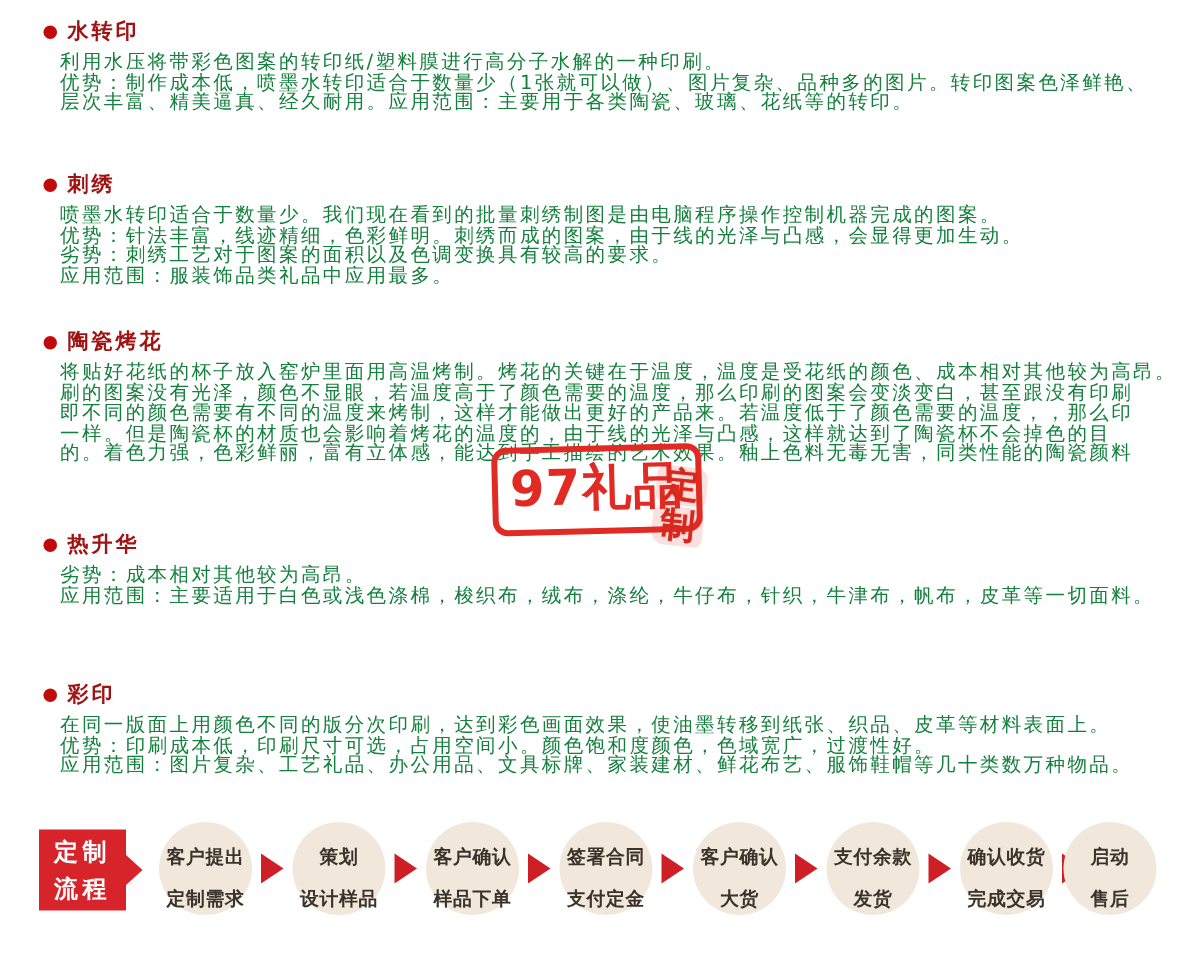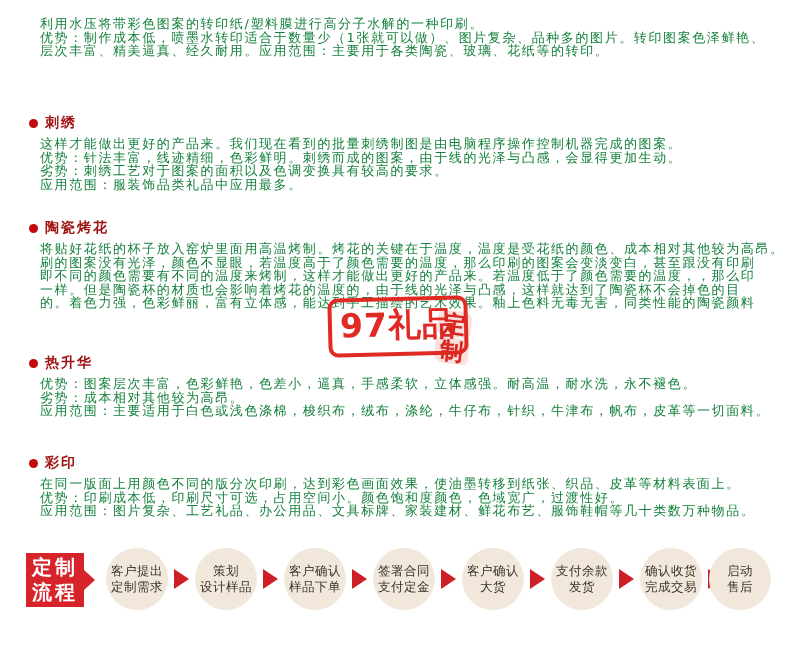--- a/index.html
+++ b/index.html
@@ -56,65 +56,69 @@
   }
 
   
   .flow { position:absolute; left:0; top:548px; width:800px; height:64px; }
   .flow-label {
     position:absolute; left:26px; top:5px; width:58px; height:54px;
     background:#d6242a; color:#ffffff; text-align:center;
     display:flex; flex-direction:column; justify-content:center;
   }
   .flow-label .lab-line {
-    font-size:20px; font-weight:bold; line-height:25px; letter-spacing:3px;
+    font-size:16px; font-weight:bold; line-height:25px; letter-spacing:3px;
     white-space:nowrap;
   }
   .flow-label-tail {
     position:absolute; left:84px; top:22px;
     width:0; height:0;
     border-top:10px solid transparent; border-bottom:10px solid transparent;
     border-left:11px solid #d6242a;
   }
   .step-circle {
     position:absolute; top:0; width:62px; height:62px; border-radius:50%;
     background:#f1e8db;
     display:flex; flex-direction:column; justify-content:center; align-items:center;
   }
   .step-circle .step-line {
-    font-size:12.5px; font-weight:normal; color:#3b332b;
-    line-height:16px; white-space:nowrap; letter-spacing:0.5px;
+    font-size:12.5px; font-weight:bold; color:#3b332b;
+    line-height:16px; white-space:nowrap; letter-spacing:0.5px;margin-top:12px;
   }
   .flow-arrow {
     position:absolute; top:21px;
     width:0; height:0;
     border-top:10px solid transparent; border-bottom:10px solid transparent;
     border-left:15px solid #ce1f26;
   }
 </style>
 </head>
 <body>
 
 <div class="page">
 
   <div id="sections">
       <div class="section">
+        <div class="sec-head">
+          <span class="bullet"></span>
+          <span class="sec-title">水转印</span>
+        </div>
         <div class="sec-body">
           <div class="line">利用水压将带彩色图案的转印纸/塑料膜进行高分子水解的一种印刷。</div>
           <div class="line">优势：制作成本低，喷墨水转印适合于数量少（1张就可以做）、图片复杂、品种多的图片。转印图案色泽鲜艳、</div>
           <div class="line">层次丰富、精美逼真、经久耐用。应用范围：主要用于各类陶瓷、玻璃、花纸等的转印。</div>
         </div>
       </div>
       <div class="section">
         <div class="sec-head">
           <span class="bullet"></span>
           <span class="sec-title">刺绣</span>
         </div>
         <div class="sec-body">
-          <div class="line">这样才能做出更好的产品来。我们现在看到的批量刺绣制图是由电脑程序操作控制机器完成的图案。</div>
+          <div class="line">喷墨水转印适合于数量少。我们现在看到的批量刺绣制图是由电脑程序操作控制机器完成的图案。</div>
           <div class="line">优势：针法丰富，线迹精细，色彩鲜明。刺绣而成的图案，由于线的光泽与凸感，会显得更加生动。</div>
           <div class="line">劣势：刺绣工艺对于图案的面积以及色调变换具有较高的要求。</div>
           <div class="line">应用范围：服装饰品类礼品中应用最多。</div>
         </div>
       </div>
       <div class="section">
         <div class="sec-head">
           <span class="bullet"></span>
           <span class="sec-title">陶瓷烤花</span>
         </div>
@@ -125,21 +129,20 @@
           <div class="line">一样。但是陶瓷杯的材质也会影响着烤花的温度的，由于线的光泽与凸感，这样就达到了陶瓷杯不会掉色的目</div>
           <div class="line">的。着色力强，色彩鲜丽，富有立体感，能达到手工描绘的艺术效果。釉上色料无毒无害，同类性能的陶瓷颜料</div>
         </div>
       </div>
       <div class="section">
         <div class="sec-head">
           <span class="bullet"></span>
           <span class="sec-title">热升华</span>
         </div>
         <div class="sec-body">
-          <div class="line">优势：图案层次丰富，色彩鲜艳，色差小，逼真，手感柔软，立体感强。耐高温，耐水洗，永不褪色。</div>
           <div class="line">劣势：成本相对其他较为高昂。</div>
           <div class="line">应用范围：主要适用于白色或浅色涤棉，梭织布，绒布，涤纶，牛仔布，针织，牛津布，帆布，皮革等一切面料。</div>
         </div>
       </div>
       <div class="section">
         <div class="sec-head">
           <span class="bullet"></span>
           <span class="sec-title">彩印</span>
         </div>
         <div class="sec-body">

